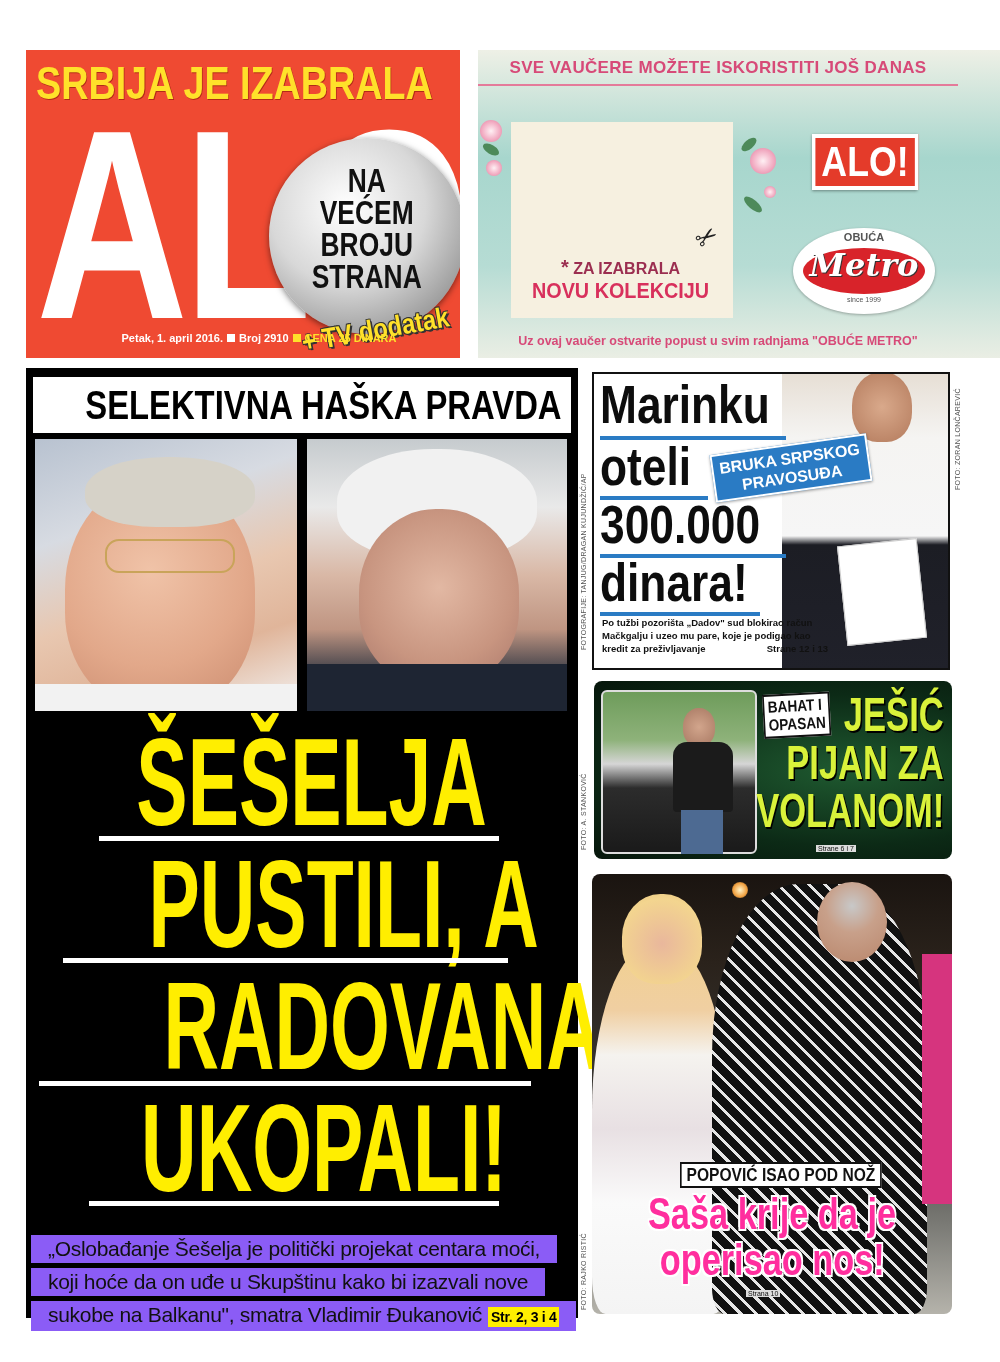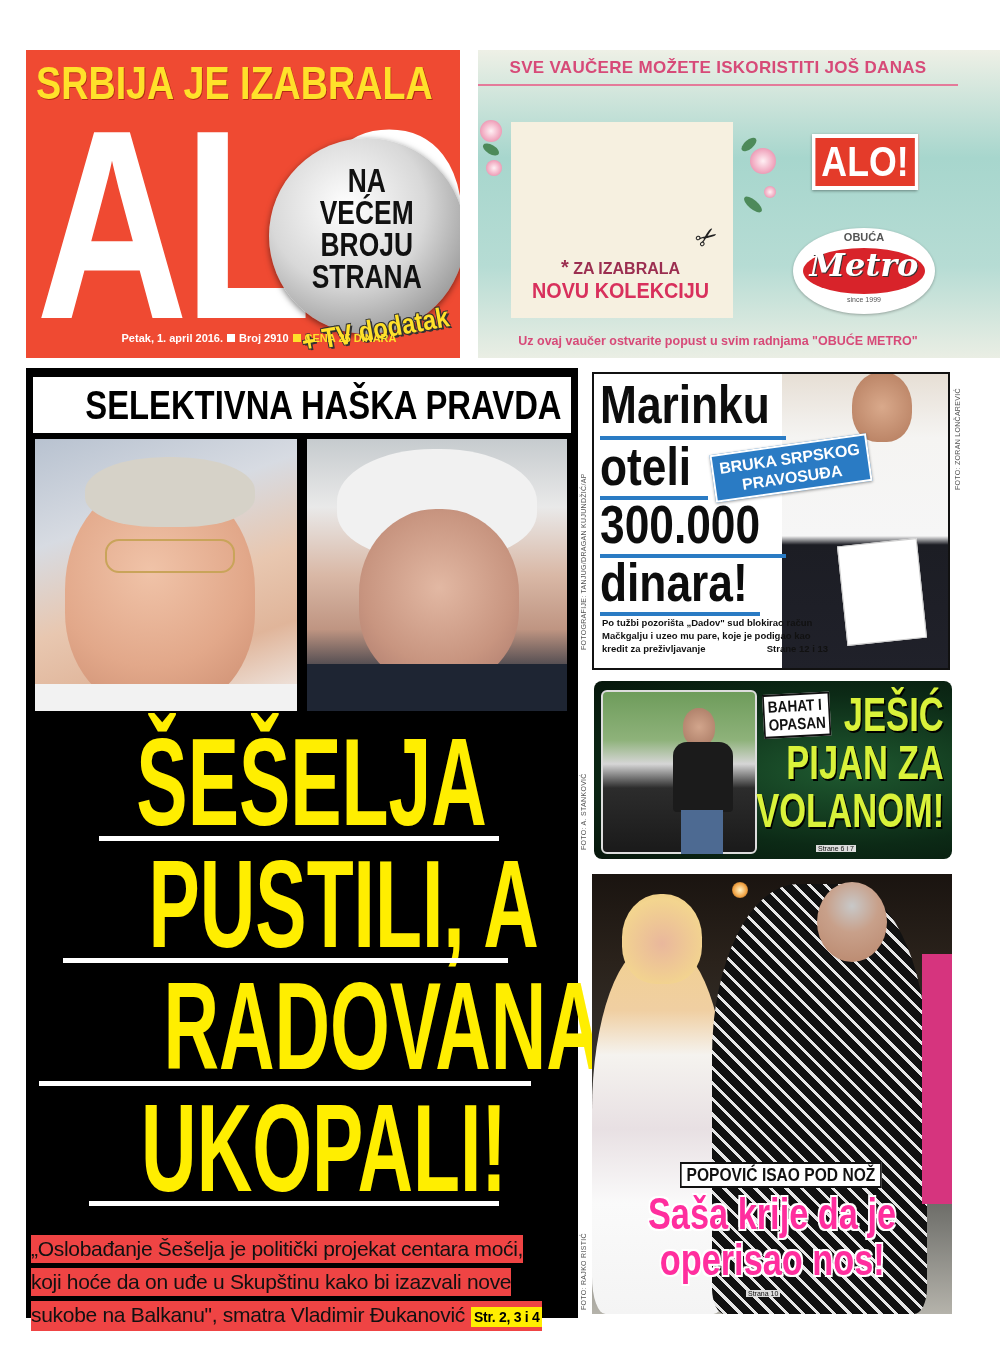--- a/index.html
+++ b/index.html
@@ -53,21 +53,21 @@
   #main-kicker span { display:inline-block; transform: scaleX(0.82); }
   .photo { position:absolute; overflow:hidden; }
   #photo-seselj { left: 6px; top: 68px; width: 262px; height: 272px; background: linear-gradient(160deg,#b8c2d0 0%,#d7dbe2 30%,#e8c7b0 55%,#e0b59a 75%,#f3f3f3 100%); }
   #photo-karadzic { left: 278px; top: 68px; width: 260px; height: 272px; background: linear-gradient(180deg,#c6cbce 0%,#e9e9e9 25%,#d9b8a6 50%,#bf9582 70%,#2c3340 88%,#1f2530 100%); }
   .face { position:absolute; border-radius: 48% 48% 42% 42%; }
   #main-headline { left: 0; top: 350px; width: 546px; }
   .hl-line { display:block; text-align: center; color: #ffee00; font-size: 124px; line-height: 122px; font-weight: 900; white-space: nowrap; position: relative; }
   .hl-line span { display:inline-block; transform: scaleX(0.62); }
   .hl-rule { position:absolute; height: 5px; background: #fff; }
   #main-quote { left: 2px; top: 864px; width: 540px; }
-  .q-line { display:block; background: #ef4444; color: #111; font-size: 21px; line-height: 26px; padding: 1px 0; margin-bottom: 5px; white-space: nowrap; width: fit-content; letter-spacing: -0.3px; }
+  .q-line { display:block; background: #8b5cf6; color: #111; font-size: 21px; line-height: 26px; padding: 1px 17px; margin-bottom: 5px; white-space: nowrap; width: fit-content; letter-spacing: -0.3px; }
   #main-quote-ref { background: #ffee00; color: #000; font-weight: 900; font-size: 14px; padding: 2px 3px; margin-left: 6px; }
 
   .credit { position:absolute; font-size: 7px; color: #555; writing-mode: vertical-rl; transform: rotate(180deg); white-space: nowrap; letter-spacing: 0.3px; }
 
   
   #s2 { left: 592px; top: 372px; width: 358px; height: 298px; background: #fff; border: 2px solid #111; overflow: hidden; }
   #s2-photo { left: 188px; top: -2px; width: 170px; height: 298px; background: linear-gradient(180deg,#e6ded4 0%,#f5f4f2 22%,#f6f6f6 55%,#1c1d24 58%,#20212a 100%); }
   .s2-line { position:absolute; left: 6px; color: #0d0d0d; font-weight: 900; white-space: nowrap; transform: scaleX(0.82); transform-origin: left top; }
   .s2-rule { position:absolute; left: 6px; height: 4px; background: #2a7bc4; }
   #s2-badge { left: 118px; top: 70px; background: #2a7bc4; color: #fff; font-size: 16px; font-weight: 900; line-height: 19px; padding: 3px 6px; text-align: center; transform: rotate(-8deg); border: 2px solid #fff; box-shadow: 0 1px 3px rgba(0,0,0,0.4); }
@@ -75,21 +75,21 @@
   #s2-deck-ref { position:absolute; right: 0; bottom: 0; }
 
   
   #s3 { left: 594px; top: 681px; width: 358px; height: 178px; background: radial-gradient(ellipse at 70% 50%, #1f5a30 0%, #0c2a16 60%, #06160b 100%); border-radius: 8px; overflow: hidden; }
   #s3-photo { left: 7px; top: 9px; width: 156px; height: 164px; border-radius: 6px; border: 2px solid #ddd; background: linear-gradient(180deg,#6e9c5b 0%,#8eb27a 30%,#d6d6d6 45%,#2c2c2c 60%,#1a1a1a 100%); }
   #s3-kicker { left: 168px; top: 14px; background: #fff; color: #111; font-size: 16px; line-height: 18px; font-weight: 900; padding: 2px 4px; border: 2px solid #111; transform: rotate(-3deg) scaleX(0.85); transform-origin: left top; }
   .s3-line { position:absolute; right: 8px; color: #d9f23a; font-size: 48px; line-height: 44px; font-weight: 900; white-space: nowrap; transform: scaleX(0.72); transform-origin: right top; text-shadow: 2px 2px 0 #000; }
   #s3-ref { left: 222px; top: 164px; font-size: 7px; color: #111; background: #ddd; padding: 0 2px; }
 
   
-  #s4 { left: 592px; top: 874px; width: 360px; height: 440px; background: linear-gradient(180deg,#1a1410 0%, #2a221b 20%, #3b3a36 55%, #7b7b76 80%, #b5b3ab 100%); overflow: hidden; }
+  #s4 { left: 592px; top: 874px; width: 360px; height: 440px; background: linear-gradient(180deg,#1a1410 0%, #2a221b 20%, #3b3a36 55%, #7b7b76 80%, #b5b3ab 100%); overflow: hidden; border-radius: 8px; }
   #s4-woman { left: 0; top: 70px; width: 135px; height: 370px; background: linear-gradient(180deg,#f1d08f 0%,#f0cfa2 18%,#f5f3ef 30%,#e8e0e3 50%,#fafafa 70%,#f4f4f4 100%); border-radius: 45% 45% 10% 10%; }
   #s4-man { left: 120px; top: 10px; width: 215px; height: 430px; background: repeating-linear-gradient(45deg,#111 0px,#111 8px,#e5e5e5 8px,#e5e5e5 11px); border-radius: 40% 40% 6% 6%; }
   #s4-man-head { left: 225px; top: 8px; width: 70px; height: 80px; border-radius: 50%; background: radial-gradient(circle at 50% 30%,#c8c8c8 0%,#c8a08a 40%,#b9866b 100%); }
   #s4-kicker { left: 88px; top: 288px; background: #fff; color: #111; font-size: 19px; line-height: 22px; font-weight: 900; padding: 0 6px; border: 2px solid #111; white-space: nowrap; transform: scaleX(0.82); transform-origin: left top; }
   .s4-line { position:absolute; left: 0; width: 360px; text-align: center; color: #ff2e9e; font-size: 44px; line-height: 44px; font-weight: 900; white-space: nowrap; text-shadow: -2px -2px 0 #fff, 2px -2px 0 #fff, -2px 2px 0 #fff, 2px 2px 0 #fff; }
   .s4-line span { display:inline-block; transform: scaleX(0.78); }
   #s4-ref { left: 154px; top: 416px; font-size: 7px; color: #111; background: #ddd; padding: 0 2px; }
 </style>
 </head>
 <body>

